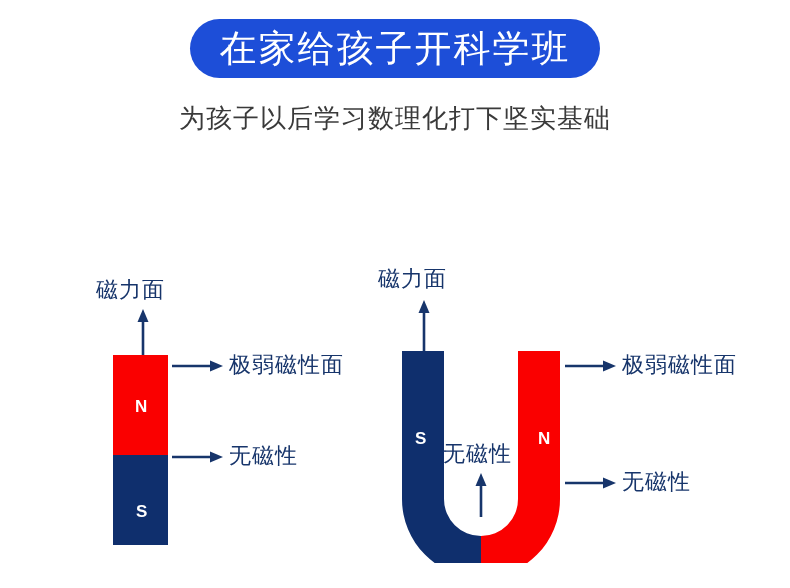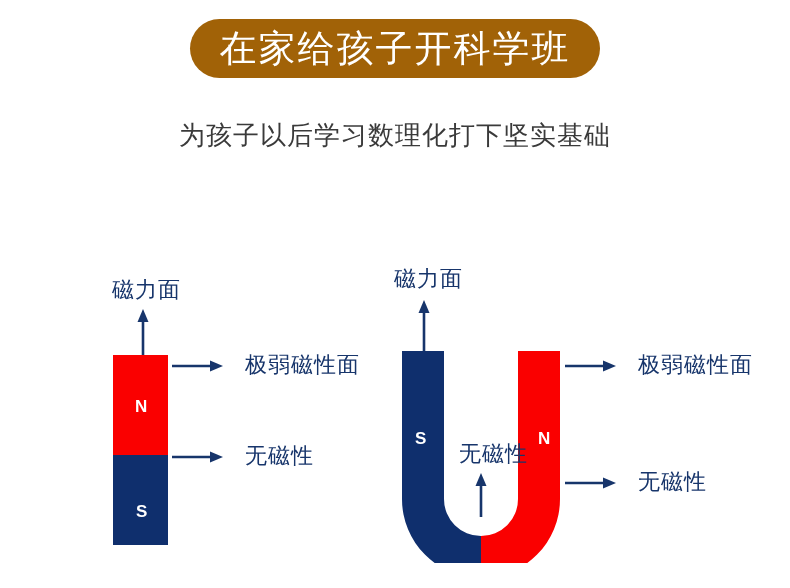--- a/index.html
+++ b/index.html
@@ -19,21 +19,21 @@
     overflow: hidden;
   }
 
   
   .title-pill {
     position: absolute;
     left: 190px;
     top: 19px;
     width: 410px;
     height: 59px;
-    background: #a16207;
+    background: #1d4ed8;
     border-radius: 30px;
     display: flex;
     align-items: center;
     justify-content: center;
     box-sizing: border-box;
   }
   .title-pill-text {
     color: #ffffff;
     font-size: 37px;
     line-height: 1;
@@ -45,34 +45,32 @@
   .subtitle {
     position: absolute;
     left: 0;
     width: 790px;
     text-align: center;
     color: #3a3a3a;
     font-size: 26px;
     line-height: 1;
     letter-spacing: 1px;
     white-space: nowrap;
-    margin-top: 17px;
   }
   .subtitle-1 { top: 105px; }
   .subtitle-2 { top: 160px; }
 
   
   .dia-label {
     position: absolute;
     color: #17356b;
     font-size: 22px;
     line-height: 1;
     white-space: nowrap;
     letter-spacing: 1px;
-    margin-left: 16px;
   }
   .pole-letter {
     position: absolute;
     color: #ffffff;
     font-size: 17px;
     line-height: 1;
     font-weight: 700;
     white-space: nowrap;
   }
   .arrow-svg {

